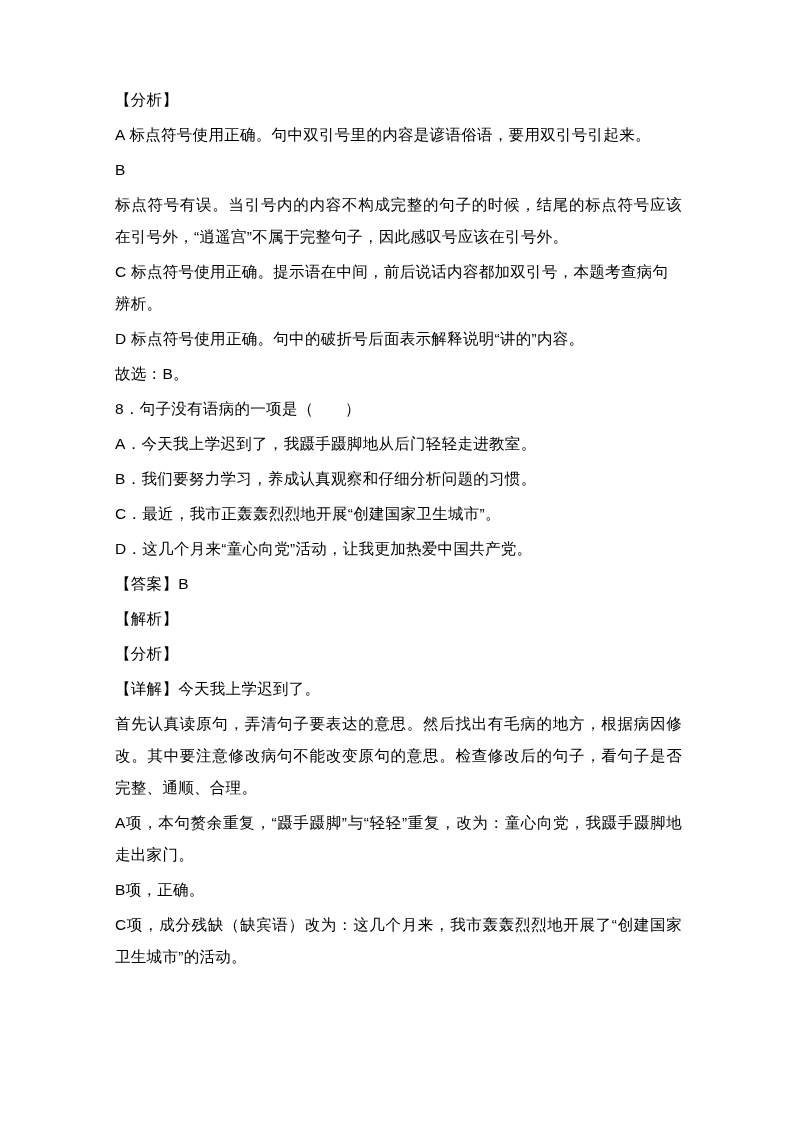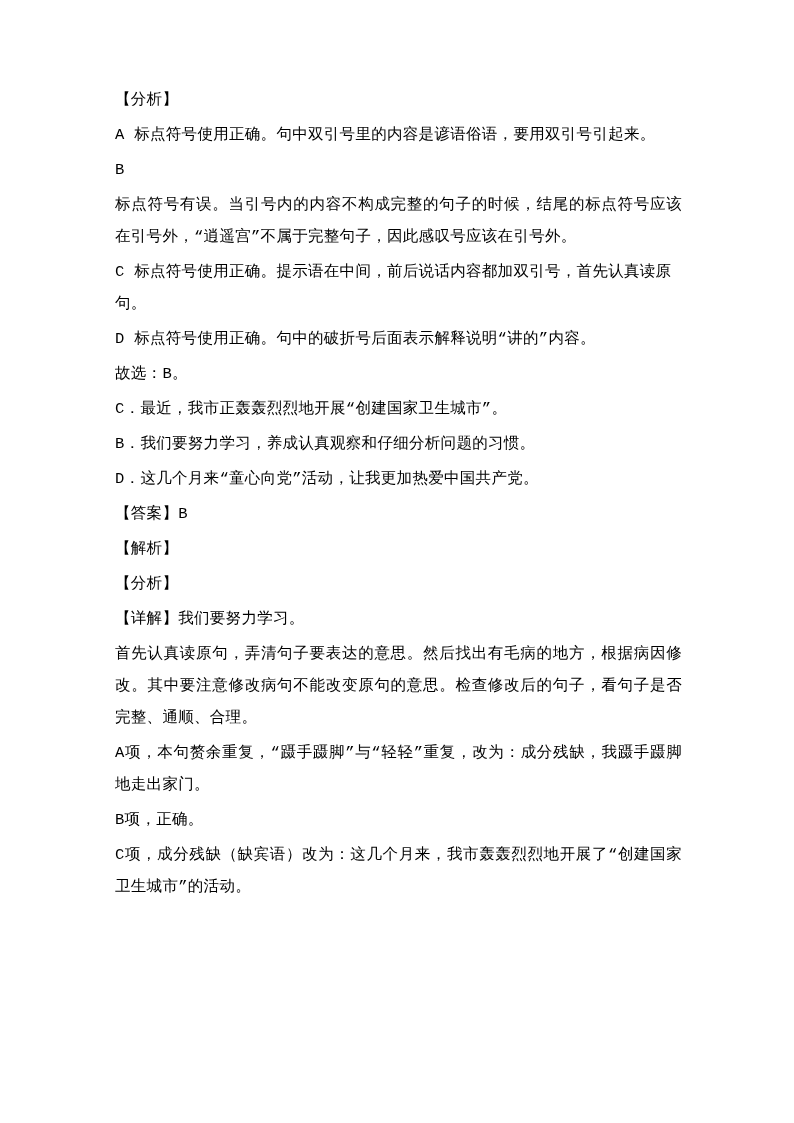--- a/index.html
+++ b/index.html
@@ -13,21 +13,20 @@
     overflow: hidden;
     font-family: "Liberation Sans", "DejaVu Sans", sans-serif;
     color: #000000;
   }
   .page {
     box-sizing: border-box;
     width: 794px;
     height: 1123px;
     background: #ffffff;
     padding: 84px 112px 20px 115px;
-    font-family: Liberation Mono, monospace;
   }
   .content {
     width: 567px;
   }
   .para {
     margin: 0 0 3px 0;
     font-size: 15.5px;
     line-height: 32px;
     text-align: justify;
     letter-spacing: 0.3px;
@@ -39,28 +38,30 @@
 </style>
 </head>
 <body>
 
 <div class="page">
   <div class="content">
     <p class="para single">【分析】</p>
     <p class="para single">A 标点符号使用正确。句中双引号里的内容是谚语俗语，要用双引号引起来。</p>
     <p class="para single">B</p>
     <p class="para">标点符号有误。当引号内的内容不构成完整的句子的时候，结尾的标点符号应该在引号外，“逍遥宫”不属于完整句子，因此感叹号应该在引号外。</p>
-    <p class="para single">C 标点符号使用正确。提示语在中间，前后说话内容都加双引号，首先认真读原句。</p>
+    <p class="para single">C 标点符号使用正确。提示语在中间，前后说话内容都加双引号，本题考查病句辨析。</p>
     <p class="para single">D 标点符号使用正确。句中的破折号后面表示解释说明“讲的”内容。</p>
     <p class="para single">故选：B。</p>
+    <p class="para single">8．句子没有语病的一项是（　　）</p>
+    <p class="para single">A．今天我上学迟到了，我蹑手蹑脚地从后门轻轻走进教室。</p>
+    <p class="para single">B．我们要努力学习，养成认真观察和仔细分析问题的习惯。</p>
     <p class="para single">C．最近，我市正轰轰烈烈地开展“创建国家卫生城市”。</p>
-    <p class="para single">B．我们要努力学习，养成认真观察和仔细分析问题的习惯。</p>
     <p class="para single">D．这几个月来“童心向党”活动，让我更加热爱中国共产党。</p>
     <p class="para single">【答案】B</p>
     <p class="para single">【解析】</p>
     <p class="para single">【分析】</p>
-    <p class="para single">【详解】我们要努力学习。</p>
+    <p class="para single">【详解】今天我上学迟到了。</p>
     <p class="para">首先认真读原句，弄清句子要表达的意思。然后找出有毛病的地方，根据病因修改。其中要注意修改病句不能改变原句的意思。检查修改后的句子，看句子是否完整、通顺、合理。</p>
-    <p class="para">A项，本句赘余重复，“蹑手蹑脚”与“轻轻”重复，改为：成分残缺，我蹑手蹑脚地走出家门。</p>
+    <p class="para">A项，本句赘余重复，“蹑手蹑脚”与“轻轻”重复，改为：童心向党，我蹑手蹑脚地走出家门。</p>
     <p class="para single">B项，正确。</p>
     <p class="para">C项，成分残缺（缺宾语）改为：这几个月来，我市轰轰烈烈地开展了“创建国家卫生城市”的活动。</p>
   </div>
 </div>
 
 </body></html>

